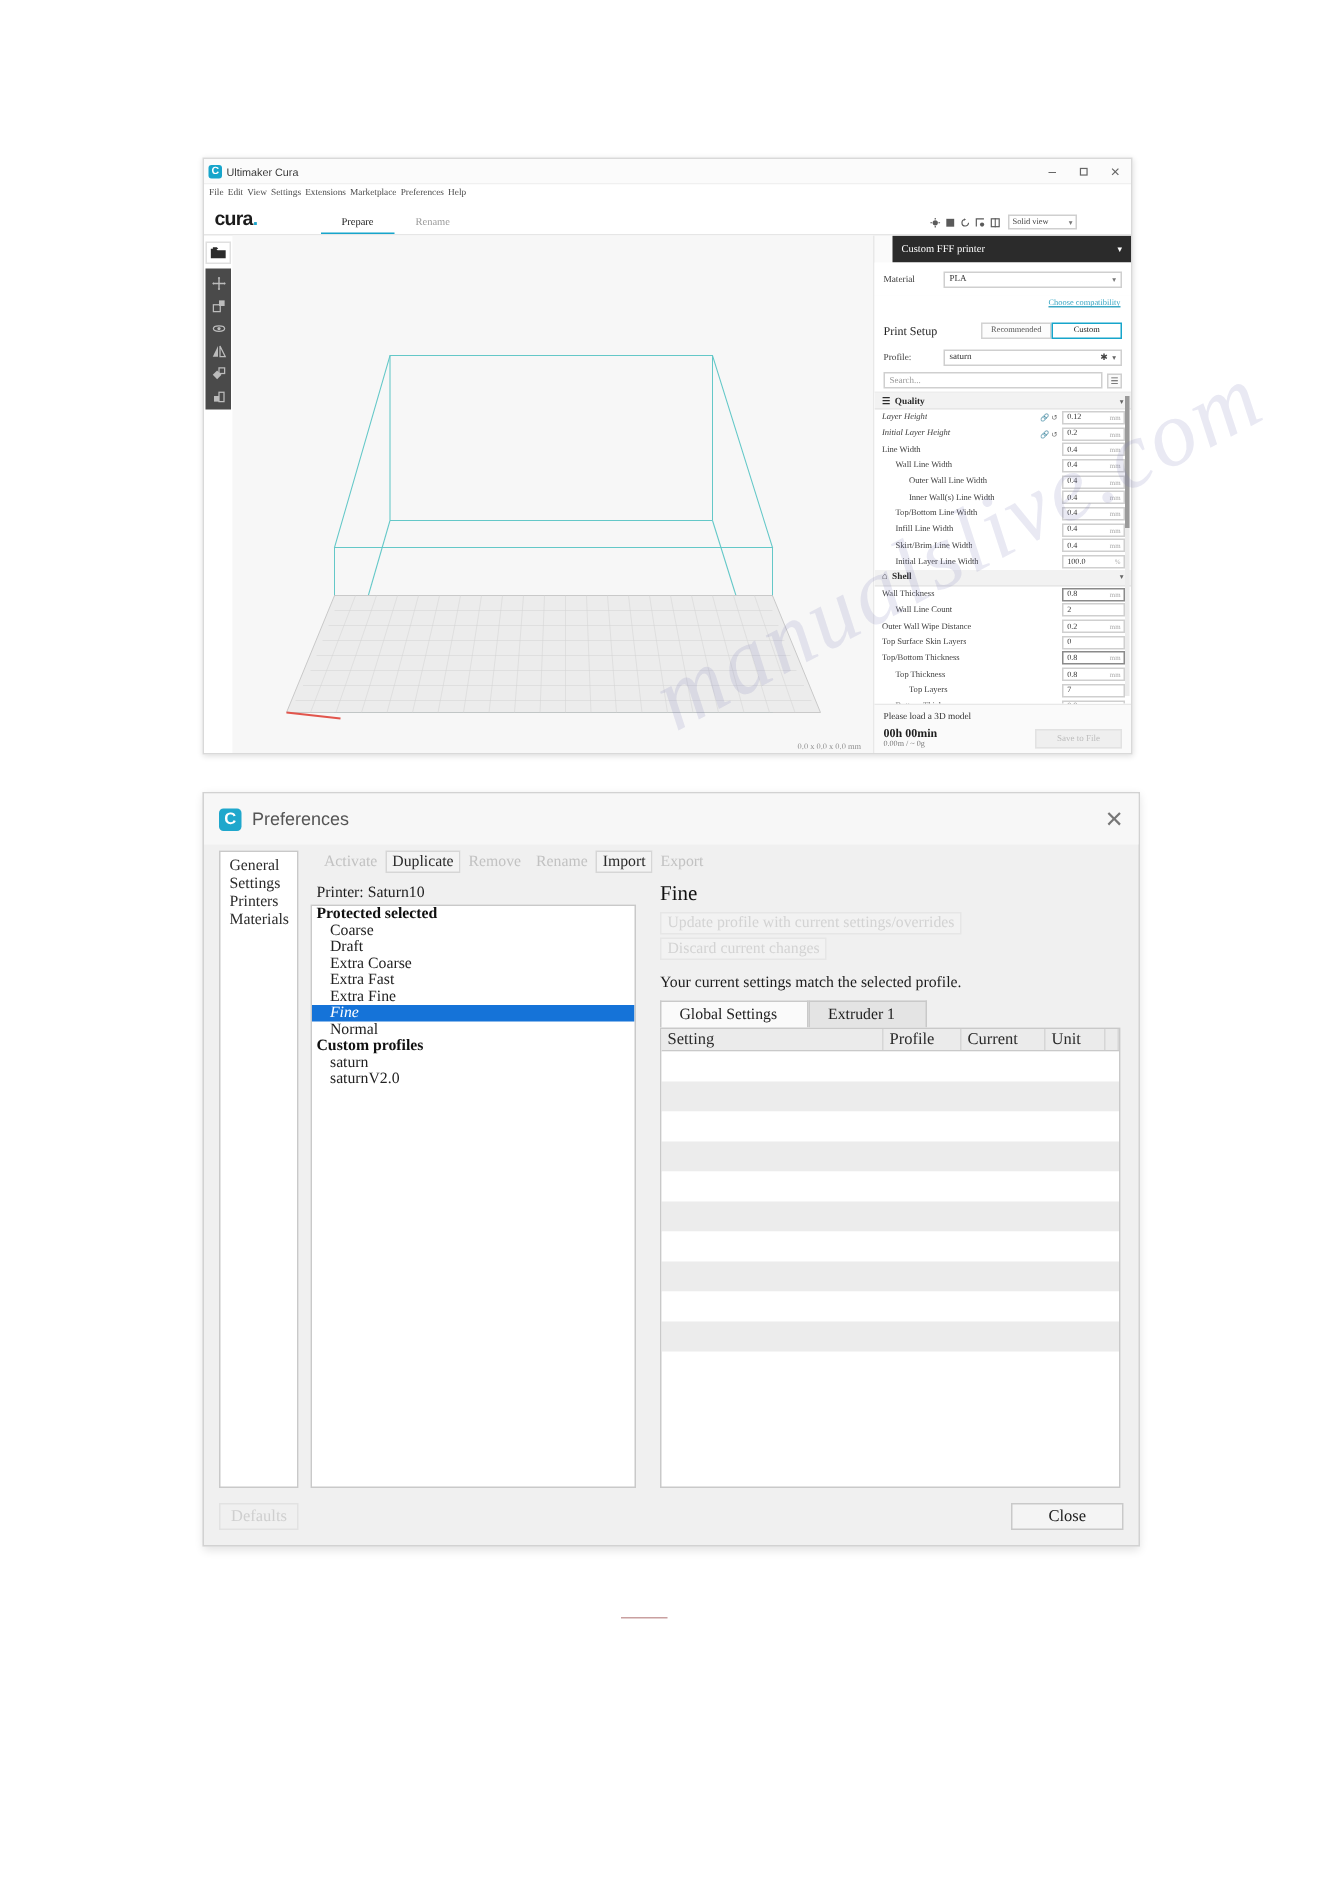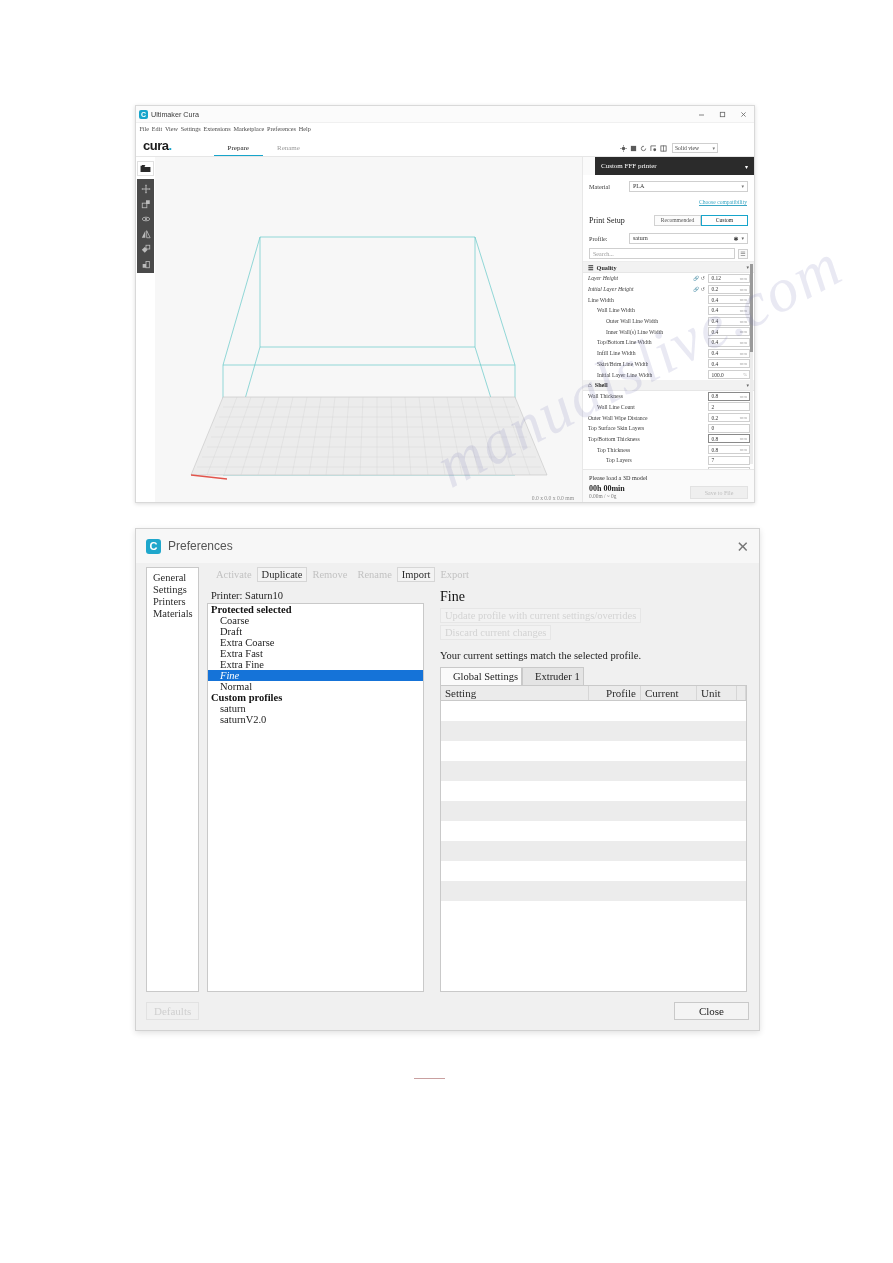--- a/index.html
+++ b/index.html
@@ -313,34 +313,34 @@
     color: #d3d3d3; background: #f2f2f2; border: 1px solid #e6e6e6;
     padding: 1px 4px; align-self: flex-start; margin-left: 8px; margin-bottom: 2px;
   }
   .match-text {
     font-size: 10.5px; font-family: "Liberation Serif", serif; color: #1d1d1d;
     margin: 8px 0 6px 8px;
   }
   .tabs { display: flex; margin-left: 8px; }
   .tab {
     font-size: 10.5px; font-family: "Liberation Serif", serif;
-    padding: 3px 3px 3px 12px; color: #1d1d1d;
+    padding: 3px 20px 3px 12px; color: #1d1d1d;
     background: #fafafa; border: 1px solid #c9c9c9; border-bottom: none;
   }
   .tab.active { background: #e4e4e4; }
   .tbl {
     flex: 1; margin-left: 8px; margin-right: 2px;
     background: #fff; border: 1px solid #c9c9c9; overflow: hidden;
   }
   .tbl-head { display: flex; background: #ebebeb; border-bottom: 1px solid #c9c9c9; }
   .th {
     font-size: 11px; font-family: "Liberation Serif", serif; color: #2b2b2b;
     padding: 1px 4px; border-right: 1px solid #d6d6d6;
   }
-  .th.c0 { width: 148px; } .th.c1 { width: 52px; text-align: right; }
+  .th.c0 { width: 148px; } .th.c1 { width: 52px; }
   .th.c2 { width: 56px; } .th.c3 { width: 40px; } .th.c4 { flex:1; }
   .trow { height: 20px; }
   .trow.odd { background: #ececec; }
   .trow.even { background: #ffffff; }
 
   .prefs-footer {
     height: 38px; display: flex; align-items: center; padding: 0 10px;
   }
   .defaults-btn {
     font-size: 11px; font-family: "Liberation Serif", serif; color: #cfcfcf;

